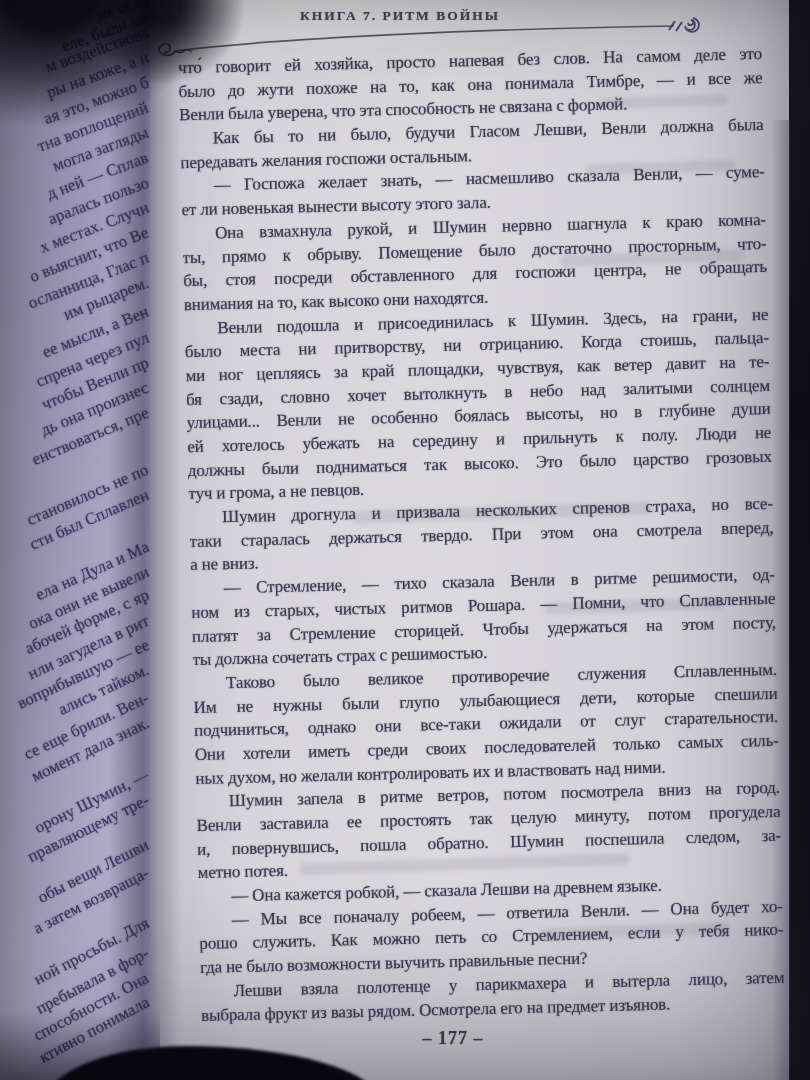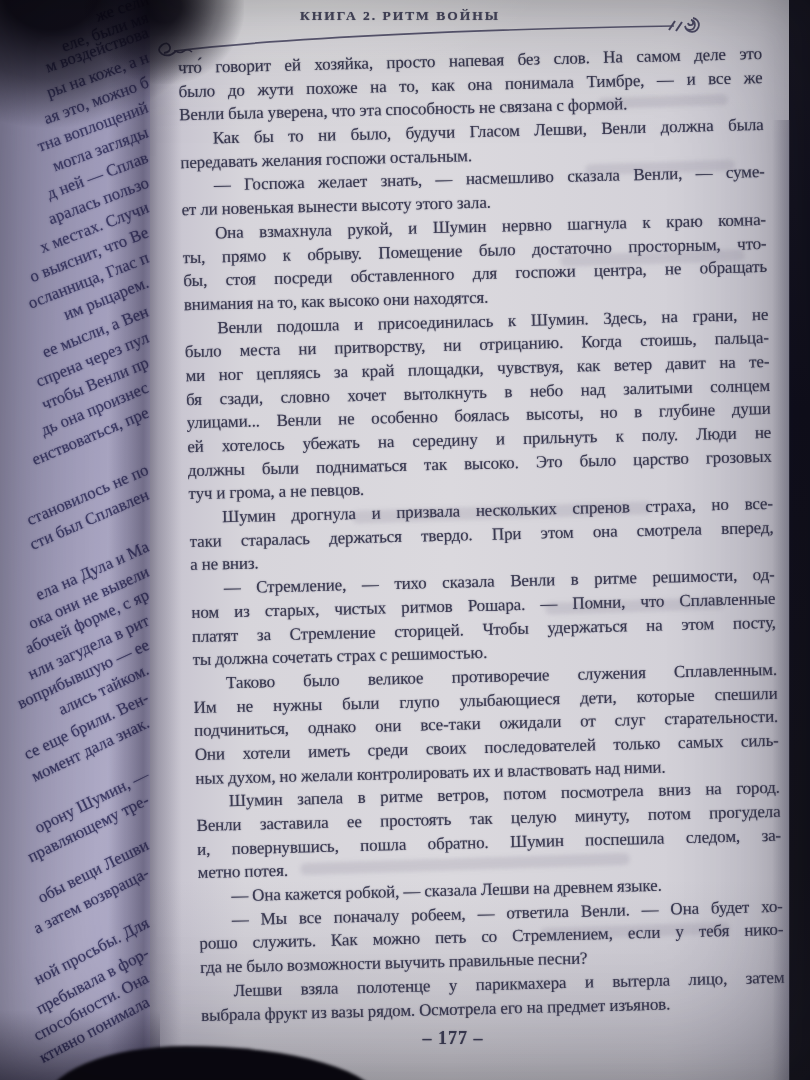--- a/index.html
+++ b/index.html
@@ -137,21 +137,21 @@
         <div class="frag" style="top: 942px; transform: rotate(-27.7deg);">пребывала в фор-</div>
         <div class="frag" style="top: 967px; transform: rotate(-27.9deg);">способности. Она</div>
         <div class="frag" style="top: 991px; transform: rotate(-28.2deg);">ктивно понимала</div>
       </div>
   </div>
   <div class="left-page-top-shadow"></div>
   <div class="left-page-bottom-shadow"></div>
 
   <div class="right-page">
 
-    <div class="running-header">КНИГА 2. РИТМ ВОЙНЫ</div>
+    <div class="running-header">КНИГА 7. РИТМ ВОЙНЫ</div>
 
     <svg class="header-rule" viewBox="0 0 640 70" xmlns="http://www.w3.org/2000/svg">
 
       <path d="M 24 51 C 140 37, 340 29, 524 26" stroke="#5c5a74" stroke-width="1.7" fill="none"></path>
 
       <g>
         <path d="M 26 51 q -7 7 -14 3 q -6 -4 0 -9 q 6 -4 8 2 q 1 5 -6 6" stroke="#504e6a" stroke-width="1.8" fill="none"></path>
         <path d="M 26 51 q 4 3 8 0 q 4 -3 8 1" stroke="#504e6a" stroke-width="1.6" fill="none"></path>
       </g>
 

